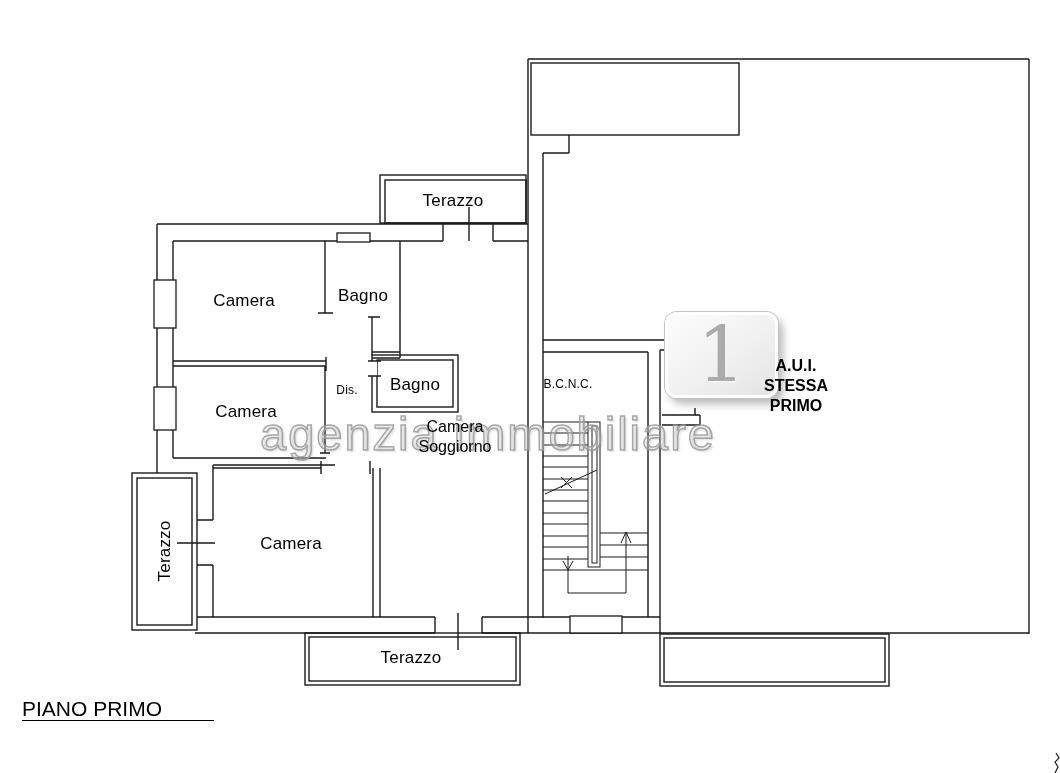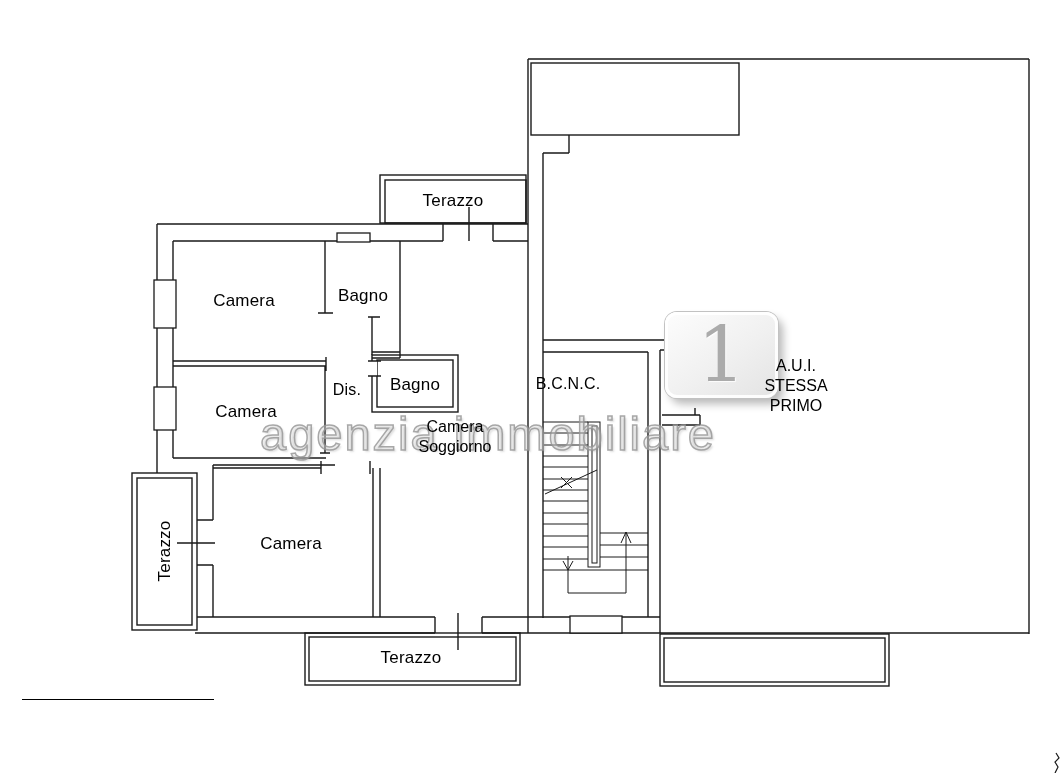--- a/index.html
+++ b/index.html
@@ -5,21 +5,21 @@
   html,body{margin:0;padding:0;background:#fff;}
   .canvas{
     position:relative;width:1060px;height:773px;background:#fff;overflow:hidden;
     font-family:"Liberation Sans", sans-serif;color:#000;
   }
   .plan-svg{position:absolute;left:0;top:0;}
   .room-label{
     position:absolute;transform:translate(-50%,-50%);
     font-size:17px;white-space:nowrap;color:#000;z-index:6;letter-spacing:0.2px;
   }
-  .room-label.small{font-size:16px;}
+  .room-label.small{font-size:12px;}
   .room-label.rot{transform:translate(-50%,-50%) rotate(-90deg);}
   .label-stack{
     position:absolute;transform:translate(-50%,-50%);
     text-align:center;font-size:16px;line-height:20px;white-space:nowrap;z-index:6;
   }
   .wm-brand{
     position:absolute;left:256px;top:284px;z-index:3;
     font-family:"DejaVu Sans", sans-serif;font-size:112px;line-height:112px;
     color:rgba(210,210,210,0.38);
     -webkit-text-stroke:2px rgba(148,148,148,0.8);
@@ -174,26 +174,27 @@
   <span class="room-label small" style="left:347px;top:390px;">Dis.</span>
   <span class="room-label" style="left:415px;top:385px;">Bagno</span>
   <span class="room-label small" style="left:568px;top:384px;">B.C.N.C.</span>
   <span class="room-label" style="left:246px;top:412px;">Camera</span>
 
   <div class="label-stack" style="left:455px;top:437px;">
     <span class="line" style="display:block;">Camera</span>
     <span class="line" style="display:block;">Soggiorno</span>
   </div>
 
-  <div class="label-stack" style="left:796px;top:386px;">
+  <div class="label-stack" style="left:796px;top:386px;font-weight:bold;">
     <span style="display:block;">A.U.I.</span>
     <span style="display:block;text-align:center;">STESSA</span>
     <span style="display:block;">PRIMO</span>
   </div>
 
   <span class="room-label rot" style="left:165px;top:551px;">Terazzo</span>
   <span class="room-label" style="left:291px;top:544px;">Camera</span>
   <span class="room-label" style="left:411px;top:658px;">Terazzo</span>
 
   <div class="plan-title">
+    <span class="line">PIANO PRIMO</span>
   </div>
 
 </div>
 
 </body></html>

